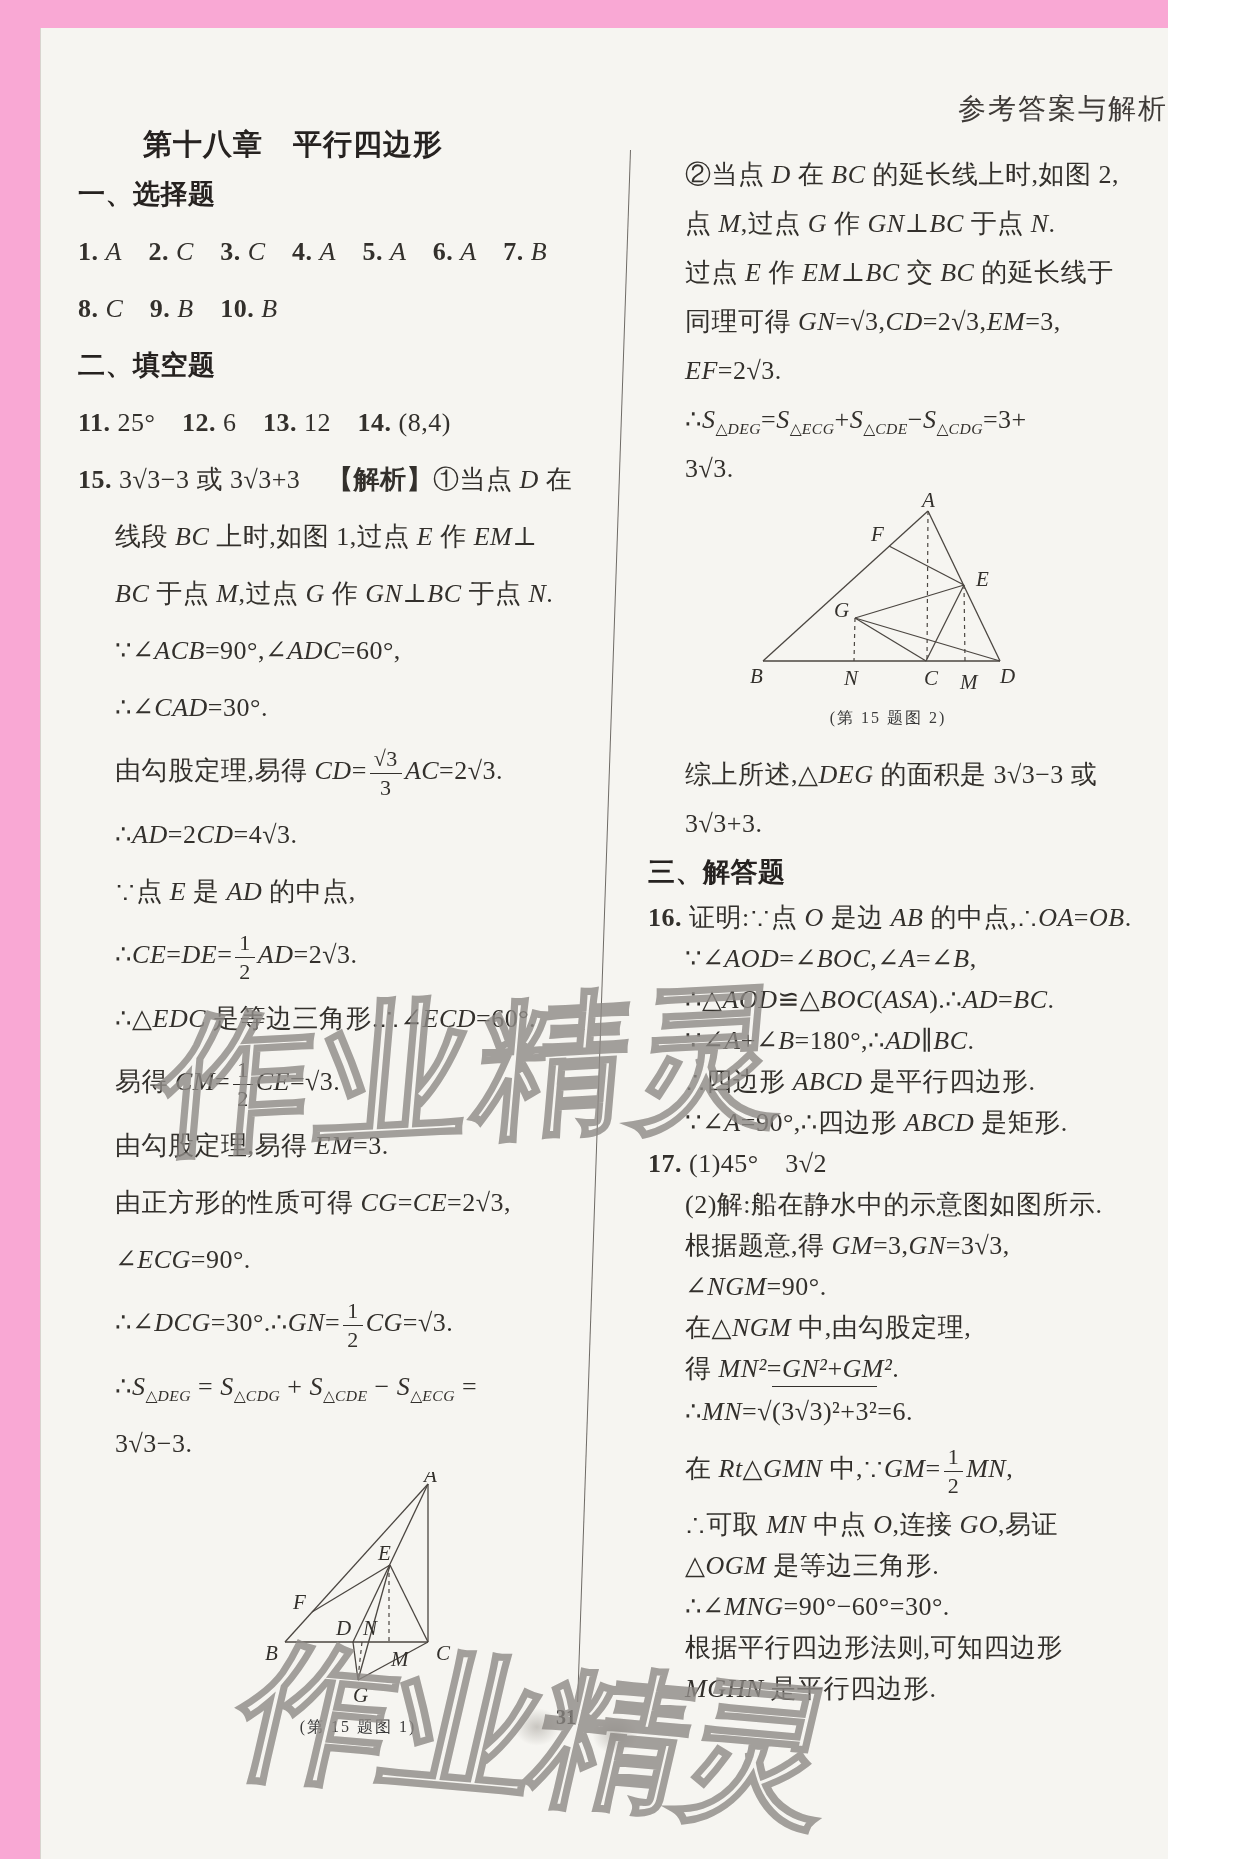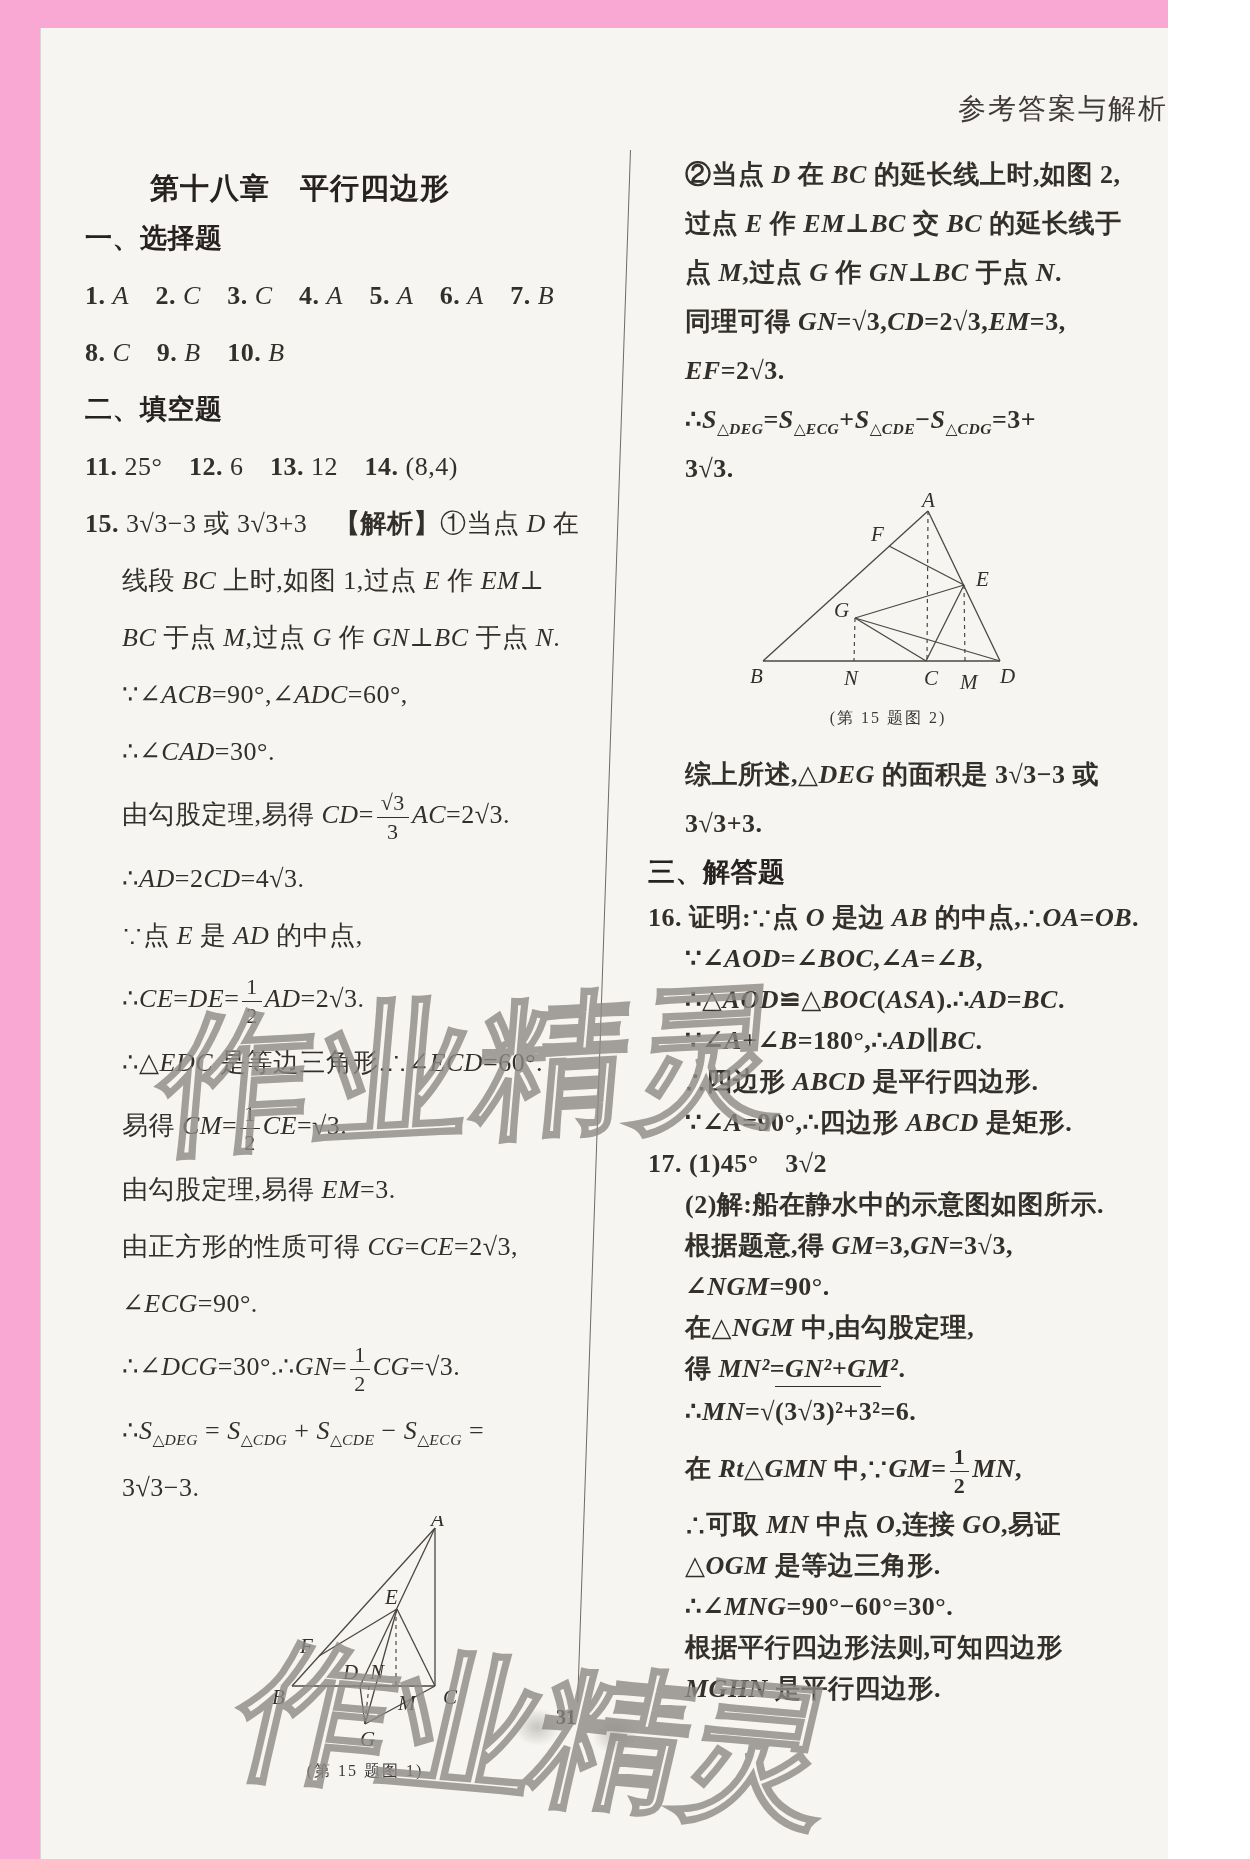--- a/index.html
+++ b/index.html
@@ -5,26 +5,26 @@
   html,body{margin:0;padding:0;background:#ffffff;}
   .page{position:relative;width:1168px;height:1859px;background:#f9a8d4;overflow:hidden;
         font-family:"Liberation Serif","DejaVu Serif",serif;color:#33302c;}
   .paper{position:absolute;left:40px;top:28px;right:0;bottom:0;background:#f6f5f1;}
   .edge-line{position:absolute;left:40px;top:28px;width:1px;height:1831px;background:#d8d4ce;}
   .header-right{position:absolute;left:958px;top:90px;font-size:28px;letter-spacing:2px;
         color:#3f3b38;font-weight:500;}
   .divider{position:absolute;left:630px;top:150px;width:1px;height:1553px;background:#6f6b66;
         transform:rotate(1.95deg);transform-origin:top center;}
   .col{position:absolute;}
-  .col-left{left:85px;top:122px;width:545px;margin-top:44px;}
+  .col-left{left:78px;top:122px;width:545px;}
   .col-right{left:648px;top:150px;width:562px;}
   .chapter-title{font-weight:bold;font-size:29px;height:44px;line-height:44px;text-align:center;
         width:430px;color:#262220;letter-spacing:1px;}
   .line{font-size:26px;line-height:57px;height:57px;white-space:nowrap;letter-spacing:0.5px;}
-  .col-right .line{line-height:49px;height:49px;font-weight:bold;}
+  .col-right .line{line-height:49px;height:49px;}
   .line.b{font-weight:bold;font-size:27px;color:#262220;}
   .line.ind{padding-left:37px;}
   .line.tight{line-height:41px !important;height:41px !important;}
   .line.frac{line-height:70px !important;height:70px !important;}
   .line.sq{line-height:45px !important;height:45px !important;}
   i{font-family:"Liberation Serif","DejaVu Serif",serif;font-style:italic;letter-spacing:0.5px;}
   sub{font-size:0.6em;letter-spacing:0;}
   .fr{display:inline-block;vertical-align:middle;margin:0 3px;text-align:center;}
   .fr .fn{display:block;border-bottom:1.5px solid #33302c;padding:0 4px;font-size:22px;line-height:1.25;}
   .fr .fd{display:block;font-size:22px;line-height:1.25;}
@@ -105,22 +105,22 @@
       <text x="155" y="88">E</text>
       <text x="70" y="137">F</text>
       <text x="130" y="230">G</text>
     </svg>
     <div class="caption cap-l">(第 15 题图 1)</div>
   </div>
 
   <div class="col col-right">
     <div>
         <div class="line ind">②当点 <i>D</i> 在 <i>BC</i> 的延长线上时,如图 2,</div>
+        <div class="line ind">点 <i>M</i>,过点 <i>G</i> 作 <i>GN</i>⊥<i>BC</i> 于点 <i>N</i>.</div>
         <div class="line ind">过点 <i>E</i> 作 <i>EM</i>⊥<i>BC</i> 交 <i>BC</i> 的延长线于</div>
-        <div class="line ind">点 <i>M</i>,过点 <i>G</i> 作 <i>GN</i>⊥<i>BC</i> 于点 <i>N</i>.</div>
         <div class="line ind">同理可得 <i>GN</i>=√3,<i>CD</i>=2√3,<i>EM</i>=3,</div>
         <div class="line ind"><i>EF</i>=2√3.</div>
         <div class="line ind">∴<i>S</i><sub>△<i>DEG</i></sub>=<i>S</i><sub>△<i>ECG</i></sub>+<i>S</i><sub>△<i>CDE</i></sub>−<i>S</i><sub>△<i>CDG</i></sub>=3+</div>
         <div class="line ind">3√3.</div>
       </div>
 
     <svg class="figure fig-r" width="300" height="205" viewBox="0 0 300 205">
       <polyline class="geo" points="25,168 190,18"></polyline>
       <polyline class="geo" points="190,18 262,168"></polyline>
       <polyline class="geo" points="25,168 262,168"></polyline>

